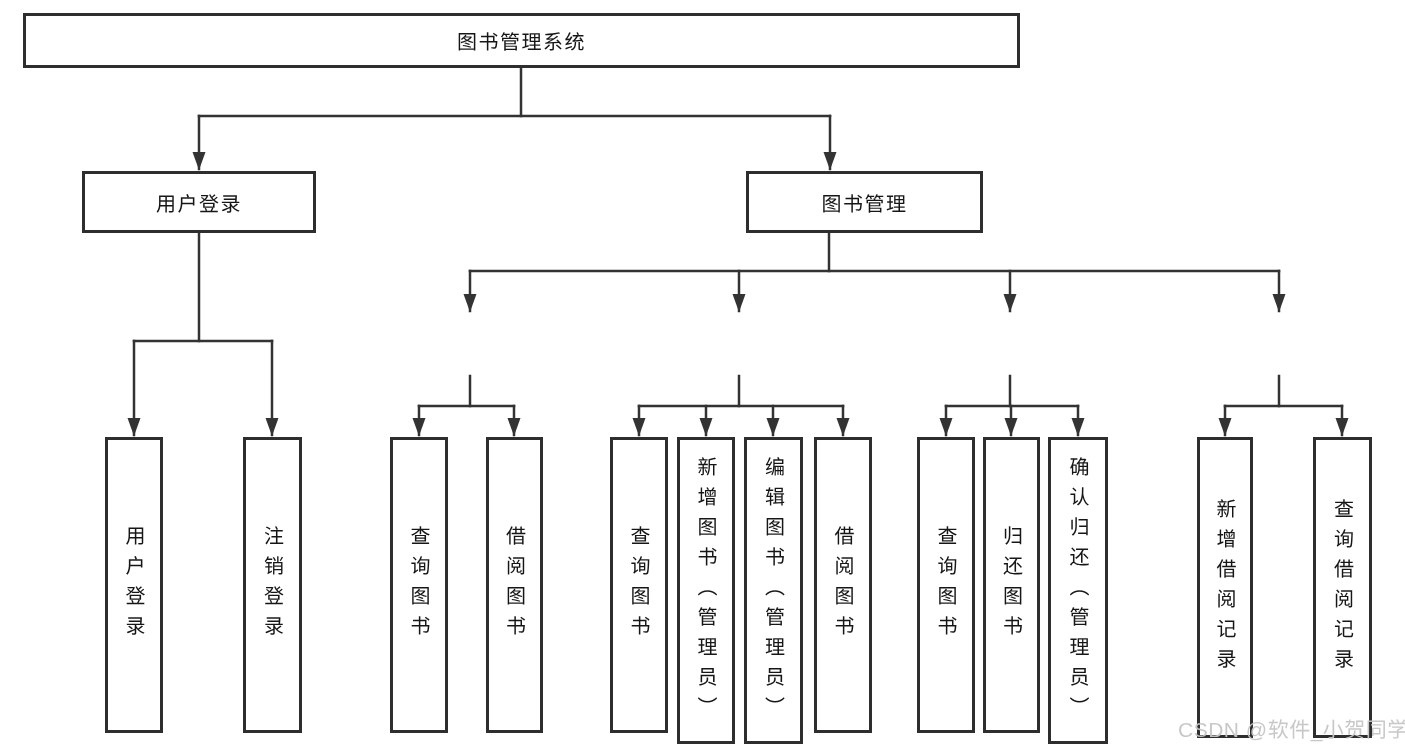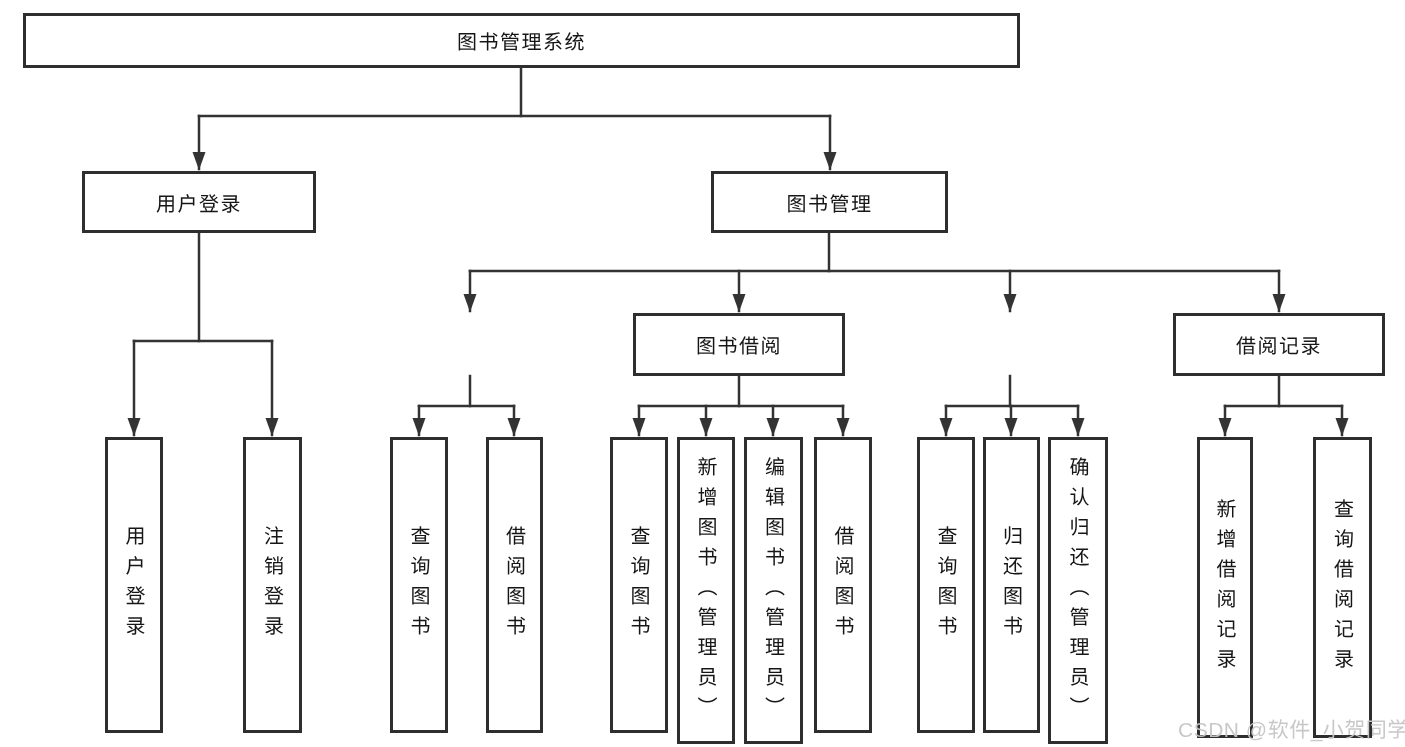--- a/index.html
+++ b/index.html
@@ -90,30 +90,24 @@
     </g>
   </svg>
 
   <div class="box hbox" style="left:23px;top:13px;width:997px;height:55px">
     <span>图书管理系统</span>
   </div>
 
   <div class="box hbox" style="left:82px;top:171px;width:234px;height:62px">
     <span>用户登录</span>
   </div>
-  <div class="box hbox" style="left:711px;top:171px;width:237px;height:62px">
+  <div class="box hbox" style="left:746px;top:171px;width:237px;height:62px">
     <span>图书管理</span>
   </div>
 
-  <div class="box hbox" style="left:633px;top:313px;width:212px;height:63px">
-    <span>图书借阅</span>
-  </div>
-  <div class="box hbox" style="left:1173px;top:313px;width:212px;height:63px">
-    <span>借阅记录</span>
-  </div>
 
   <div class="box vbox" style="left:105px;top:437px;width:58px;height:296px">
     <span class="vtext">用户登录</span>
   </div>
   <div class="box vbox" style="left:243px;top:437px;width:59px;height:296px">
     <span class="vtext">注销登录</span>
   </div>
 
   <div class="box vbox" style="left:390px;top:437px;width:58px;height:296px">
     <span class="vtext">查询图书</span>

